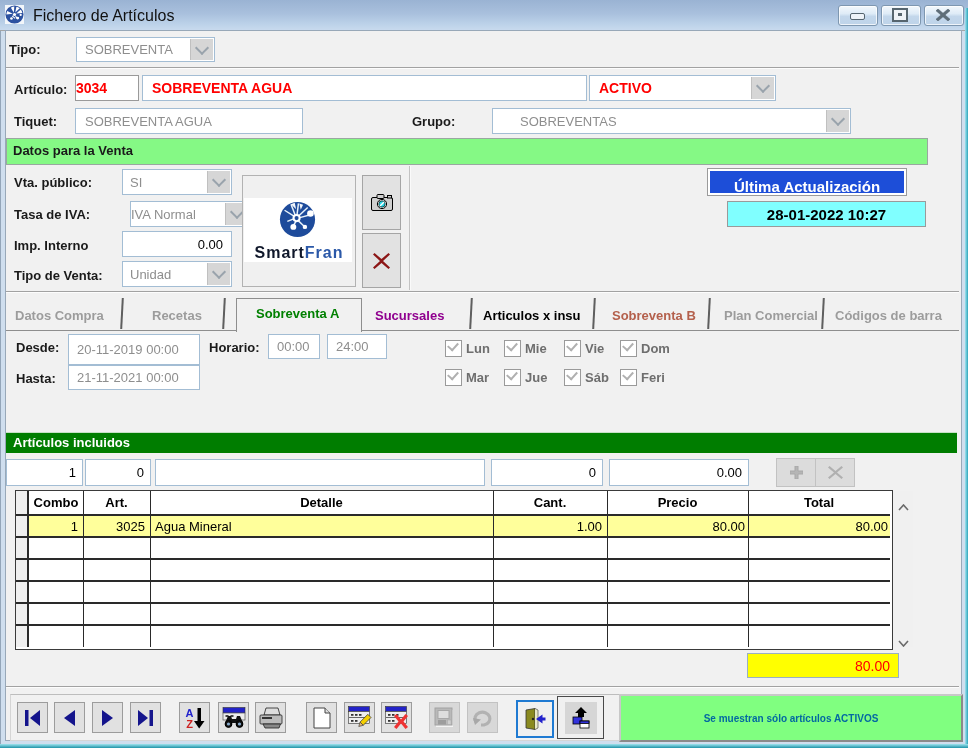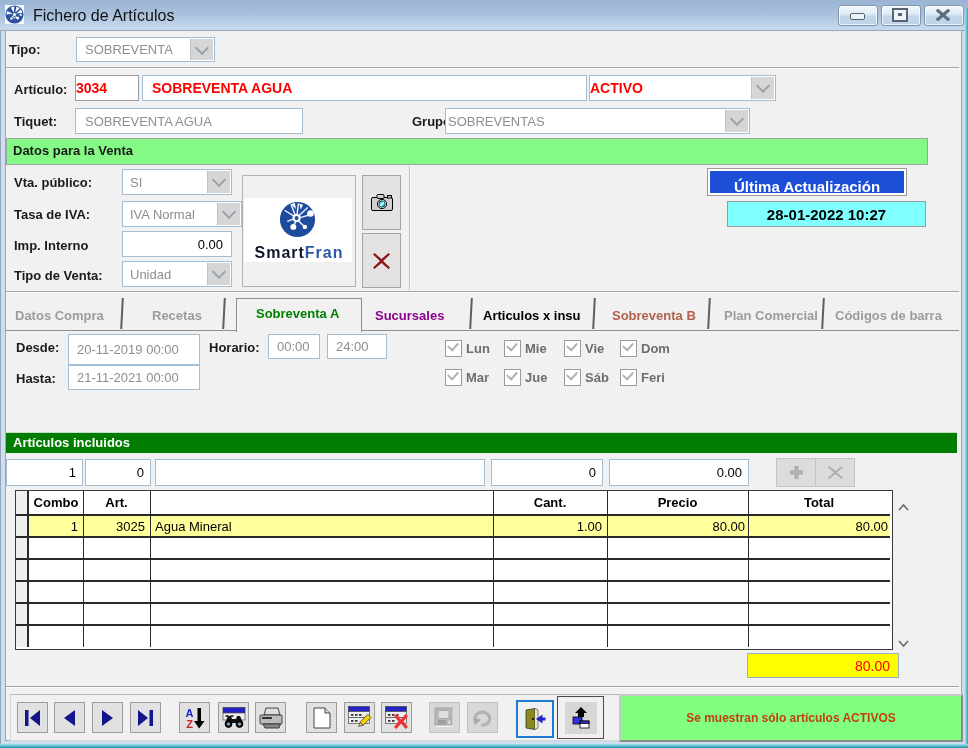--- a/index.html
+++ b/index.html
@@ -86,43 +86,43 @@
       </div></div>
   <div class="abs etch" style="left:6px;top:67px;width:953px"></div>
 
   <div class="abs lbl" style="left:14px;top:82px">Artículo:</div>
   <div class="abs inp" style="left:75px;top:75px;width:64px;height:26px;border-color:#9a9a9a;">
       <span class="b" style="color:#f00;font-size:14px">3034</span>
     </div>
   <div class="abs inp" style="left:142px;top:75px;width:445px;height:26px;padding-left:9px">
       <span class="b" style="color:#f00;font-size:14px">SOBREVENTA AGUA</span>
     </div>
-  <div class="abs inp combo" style="left:589px;top:75px;width:187px;height:26px;">
+  <div class="abs inp combo" style="left:589px;top:75px;width:187px;height:26px;padding-left:9px">
       <span class="b" style="color:#f00;font-size:14px">ACTIVO</span>
     <div class="arr">
         <div class="chev"></div>
       </div>
     </div>
   <div class="abs lbl" style="left:14px;top:114px">Tiquet:</div>
   <div class="abs inp" style="left:75px;top:108px;width:228px;height:26px;padding-left:9px">SOBREVENTA AGUA</div>
   <div class="abs lbl" style="left:412px;top:114px">Grupo:</div>
-  <div class="abs inp combo" style="left:445px;top:108px;width:305px;height:26px;padding-left:2px">SOBREVENTAS
+  <div class="abs inp combo" style="left:492px;top:108px;width:359px;height:26px;padding-left:27px">SOBREVENTAS
     <div class="arr">
         <div class="chev"></div>
       </div></div>
 
   <div class="abs gband" style="left:6px;top:138px;width:920px;height:25px"></div>
   <div class="abs lbl" style="left:13px;top:143px">Datos para la Venta</div>
 
   <div class="abs lbl" style="left:14px;top:175px">Vta. público:</div>
   <div class="abs inp combo" style="left:122px;top:169px;width:110px;height:26px;padding-left:7px">SI<div class="arr">
         <div class="chev"></div>
       </div></div>
   <div class="abs lbl" style="left:14px;top:207px">Tasa de IVA:</div>
-  <div class="abs inp combo" style="left:122px;top:201px;width:120px;height:26px;padding-left:7px">IVA Normal<div class="arr">
+  <div class="abs inp combo" style="left:130px;top:201px;width:120px;height:26px;">IVA Normal<div class="arr">
         <div class="chev"></div>
       </div></div>
   <div class="abs lbl" style="left:14px;top:238px">Imp. Interno</div>
   <div class="abs inp" style="left:122px;top:231px;width:110px;height:26px;color:#000;justify-content:flex-end;padding-right:8px">0.00</div>
   <div class="abs lbl" style="left:14px;top:268px">Tipo de Venta:</div>
   <div class="abs inp combo" style="left:122px;top:261px;width:110px;height:26px;padding-left:7px">Unidad<div class="arr">
         <div class="chev"></div>
       </div></div>
 
   <div class="abs" style="left:242px;top:175px;width:112px;height:110px;background:#f0f0f0;border:1px solid #b2b2b2">
@@ -256,20 +256,21 @@
         <path d="M1.5 0 L7.5 5 L13.5 0 L15 1.5 L9 6.5 L15 11.5 L13.5 13 L7.5 8 L1.5 13 L0 11.5 L6 6.5 L0 1.5 Z" fill="#b0b0b0"></path>
       </svg>
     </div>
 
   <div class="abs" style="left:15px;top:490px;width:876px;height:158px;background:#fff;border:1px solid #3a3a3a"></div>
   <div class="abs" style="left:16px;top:491px;width:11px;height:156px;background:#efefef"></div>
   <div class="abs" style="left:27px;top:491px;width:2px;height:156px;background:#2a2a2a"></div>
 
   <div class="abs thead" style="left:29px;top:491px;width:54px">Combo</div>
   <div class="abs thead" style="left:83px;top:491px;width:67px">Art.</div>
+  <div class="abs thead" style="left:150px;top:491px;width:343px">Detalle</div>
   <div class="abs thead" style="left:493px;top:491px;width:114px">Cant.</div>
   <div class="abs thead" style="left:607px;top:491px;width:141px">Precio</div>
   <div class="abs thead" style="left:748px;top:491px;width:142px">Total</div>
   <div class="abs" style="left:16px;top:514px;width:874px;border-top:2px solid #2a2a2a"></div>
 
   <div class="abs" style="left:29px;top:516px;width:861px;height:20px;background:#ffff9b"></div>
   <div class="abs trow" style="left:29px;top:519px;width:49px;text-align:right">1</div>
   <div class="abs trow" style="left:83px;top:519px;width:62px;text-align:right">3025</div>
   <div class="abs trow" style="left:155px;top:519px;width:335px">Agua Mineral</div>
   <div class="abs trow" style="left:493px;top:519px;width:109px;text-align:right">1.00</div>
@@ -426,18 +427,18 @@
     <svg width="20" height="22" viewBox="0 0 20 22">
       <path d="M10 0 L16 6 L13 6 L13 10 L7 10 L7 6 L4 6 Z" fill="#000"></path>
       <rect x="2" y="10" width="9" height="7" fill="#3333dd" stroke="#000" stroke-width=".8"></rect>
       <rect x="9" y="14" width="9" height="7" fill="#fff" stroke="#000" stroke-width=".8"></rect>
       <rect x="9" y="14" width="9" height="2.5" fill="#3333dd" stroke="#000" stroke-width=".8"></rect>
         </svg>
       </div>
     </div>
 
   <div class="abs" style="left:619px;top:694px;width:340px;height:44px;background:#80ff80;border:2px solid #8a8a8a;border-top-color:#c8c8c8;border-left-color:#c8c8c8;display:flex;align-items:center;justify-content:center">
-    <span class="b" style="font-size:12px;color:#c2410c">Se muestran sólo artículos ACTIVOS</span>
+    <span class="b" style="font-size:10px;color:#0369a1">Se muestran sólo artículos ACTIVOS</span>
     </div>
 
   <div class="abs cyanR"></div>
   <div class="abs cyanB"></div>
 </div>
 
 </body></html>

